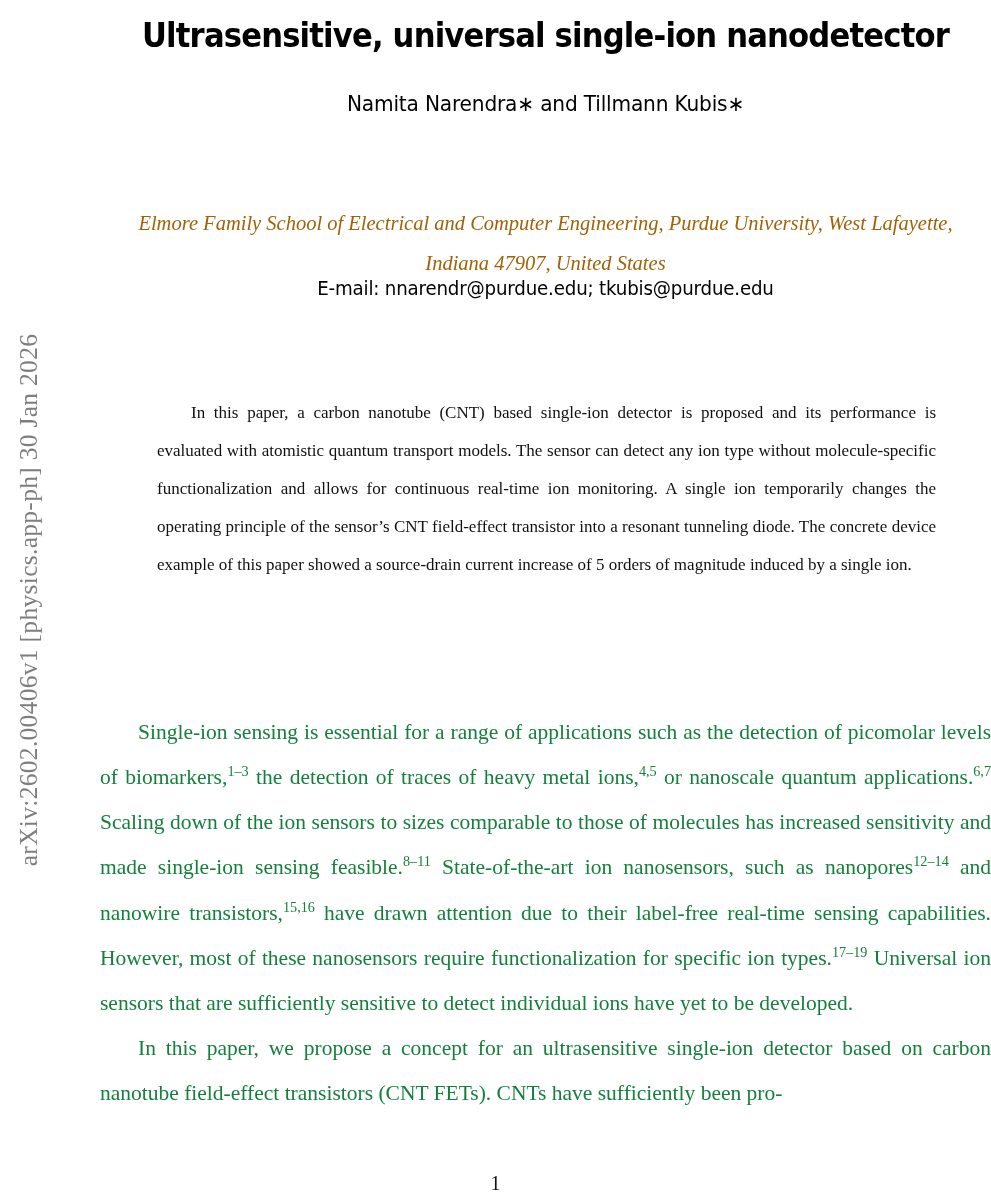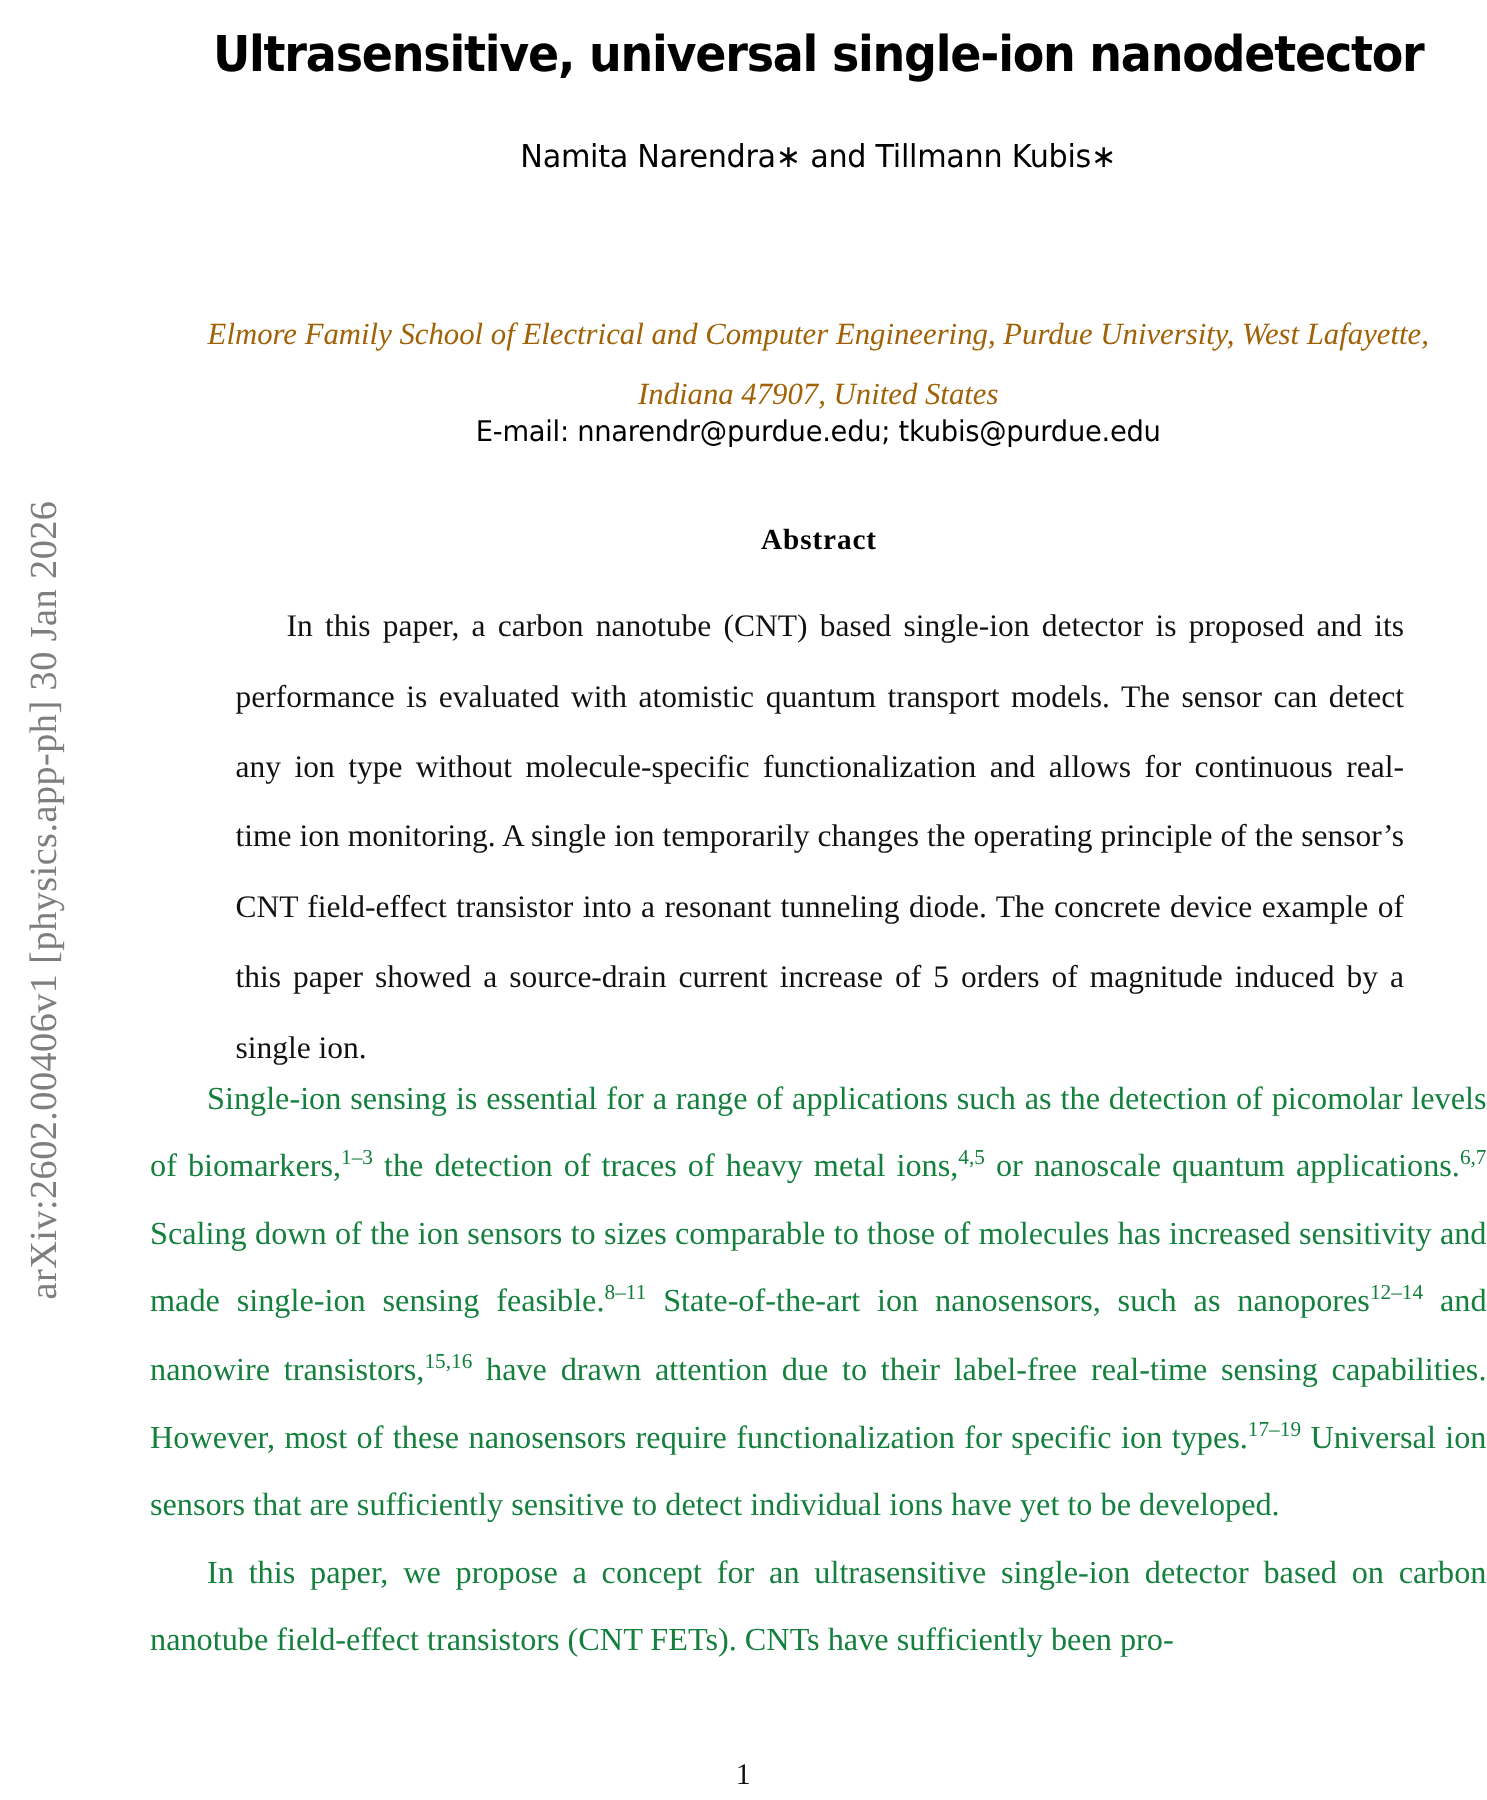--- a/index.html
+++ b/index.html
@@ -117,21 +117,21 @@
     letter-spacing: 0.6px;
     color: #000000;
   }
 
   .abstract-body {
     position: absolute;
     left: 157px;
     top: 394px;
     width: 779px;
     font-family: "Liberation Serif", "DejaVu Serif", serif;
-    font-size: 21px;
+    font-size: 17px;
     line-height: 2.23;
     text-align: justify;
     text-justify: inter-word;
     color: #111111;
   }
   .abstract-body p { margin: 0; text-indent: 34px; }
 
   .body-text {
     position: absolute;
     left: 100px;
@@ -174,21 +174,20 @@
   <h1 class="title">Ultrasensitive, universal single-ion nanodetector</h1>
 
   <div class="authors">
     <span>Namita Narendra∗ and Tillmann Kubis∗</span>
   </div>
 
   <div class="affiliation">Elmore Family School of Electrical and Computer Engineering, Purdue University, West Lafayette, Indiana 47907, United States</div>
 
   <div class="email">E-mail: nnarendr@purdue.edu; tkubis@purdue.edu</div>
 
-  <div class="abstract-heading">Abstract</div>
 
   <div class="abstract-body">
     <p>In this paper, a carbon nanotube (CNT) based single-ion detector is proposed and its performance is evaluated with atomistic quantum transport models. The sensor can detect any ion type without molecule-specific functionalization and allows for continuous real-time ion monitoring. A single ion temporarily changes the operating principle of the sensor’s CNT field-effect transistor into a resonant tunneling diode. The concrete device example of this paper showed a source-drain current increase of 5 orders of magnitude induced by a single ion.</p>
   </div>
 
   <div class="body-text">
     <p><span>Single-ion sensing is essential for a range of applications such as the detection of picomolar levels of biomarkers,</span><sup>1–3</sup><span> the detection of traces of heavy metal ions,</span><sup>4,5</sup><span> or nanoscale quantum applications.</span><sup>6,7</sup><span> Scaling down of the ion sensors to sizes comparable to those of molecules has increased sensitivity and made single-ion sensing feasible.</span><sup>8–11</sup><span> State-of-the-art ion nanosensors, such as nanopores</span><sup>12–14</sup><span> and nanowire transistors,</span><sup>15,16</sup><span> have drawn attention due to their label-free real-time sensing capabilities. However, most of these nanosensors require functionalization for specific ion types.</span><sup>17–19</sup><span> Universal ion sensors that are sufficiently sensitive to detect individual ions have yet to be developed.</span></p>
     <p><span>In this paper, we propose a concept for an ultrasensitive single-ion detector based on carbon nanotube field-effect transistors (CNT FETs). CNTs have sufficiently been pro-</span></p>
   </div>
 

